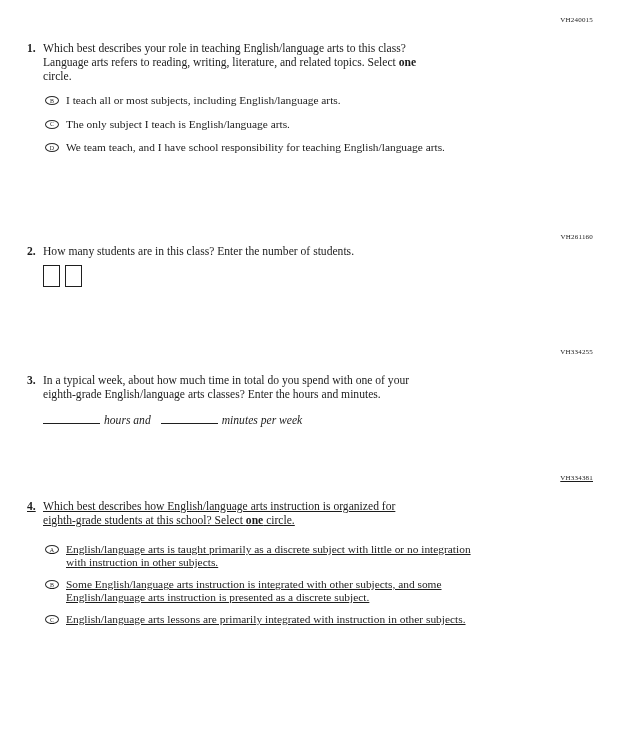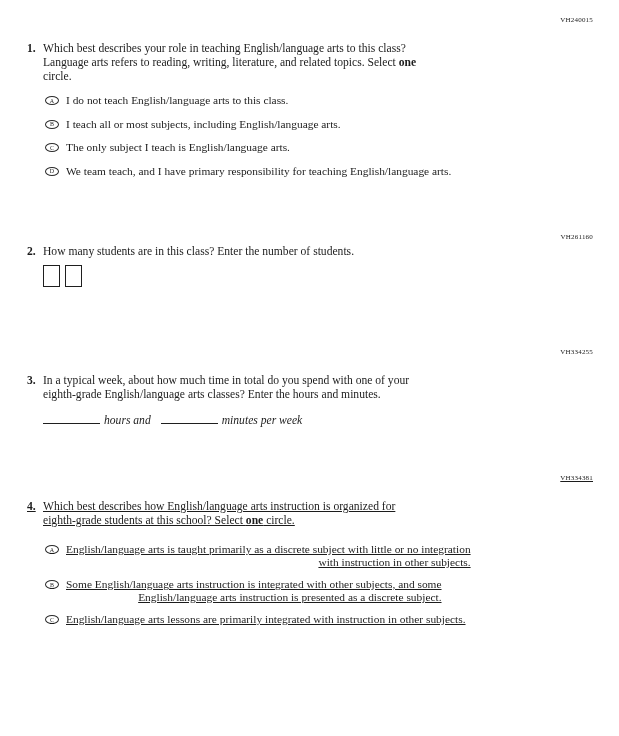--- a/index.html
+++ b/index.html
@@ -31,21 +31,21 @@
   }
   .stem {
     font-size:11.6px; line-height:14px;
     width:532px; white-space:pre-wrap;
   }
   .stem b { font-weight:bold; }
   .options { margin-top:10px; padding-left:45px; }
   .q4 .options { margin-top:15px; }
   .option { display:flex; gap:7px; align-items:flex-start; }
   .q1 .option { margin-bottom:10.5px; }
-  .q4 .option { margin-bottom:9px;text-align:right; }
+  .q4 .option { margin-bottom:9px; }
   .oval {
     width:14px; height:9px;
     border:1px solid #2b2b2b; border-radius:50%;
     display:inline-flex; align-items:center; justify-content:center;
     flex-shrink:0; margin-top:2px; background:#fff;
     cursor:pointer;
   }
   .oval i { font-style:normal; font-size:6px; line-height:1; color:#2b2b2b; }
   .opt-text {
     font-size:11.4px; line-height:13px;
@@ -73,41 +73,35 @@
     <div class="code">VH240015</div>
     <div class="stem-row">
       <span class="qnum">1.</span>
       <p class="stem"><span>Which best describes your role in teaching English/language arts to this class?
 Language arts refers to reading, writing, literature, and related topics. Select </span><b>one</b><span>
 circle.</span></p>
     </div>
     <div class="options">
       <div class="option">
         <span class="oval">
-            <i>A</i>
-          </span>
-        <span class="opt-text">I do not teach English/language arts to this class.</span>
-      </div>
-      <div class="option">
-        <span class="oval">
             <i>B</i>
           </span>
         <span class="opt-text">I teach all or most subjects, including English/language arts.</span>
       </div>
       <div class="option">
         <span class="oval">
             <i>C</i>
           </span>
         <span class="opt-text">The only subject I teach is English/language arts.</span>
       </div>
       <div class="option">
         <span class="oval">
             <i>D</i>
           </span>
-        <span class="opt-text">We team teach, and I have primary responsibility for teaching English/language arts.</span>
+        <span class="opt-text">We team teach, and I have school responsibility for teaching English/language arts.</span>
       </div>
     </div>
   </section>
 
   <section class="question q2">
     <div class="code">VH261160</div>
     <div class="stem-row">
       <span class="qnum">2.</span>
       <p class="stem"><span>How many students are in this class? Enter the number of students.</span></p>
     </div>

